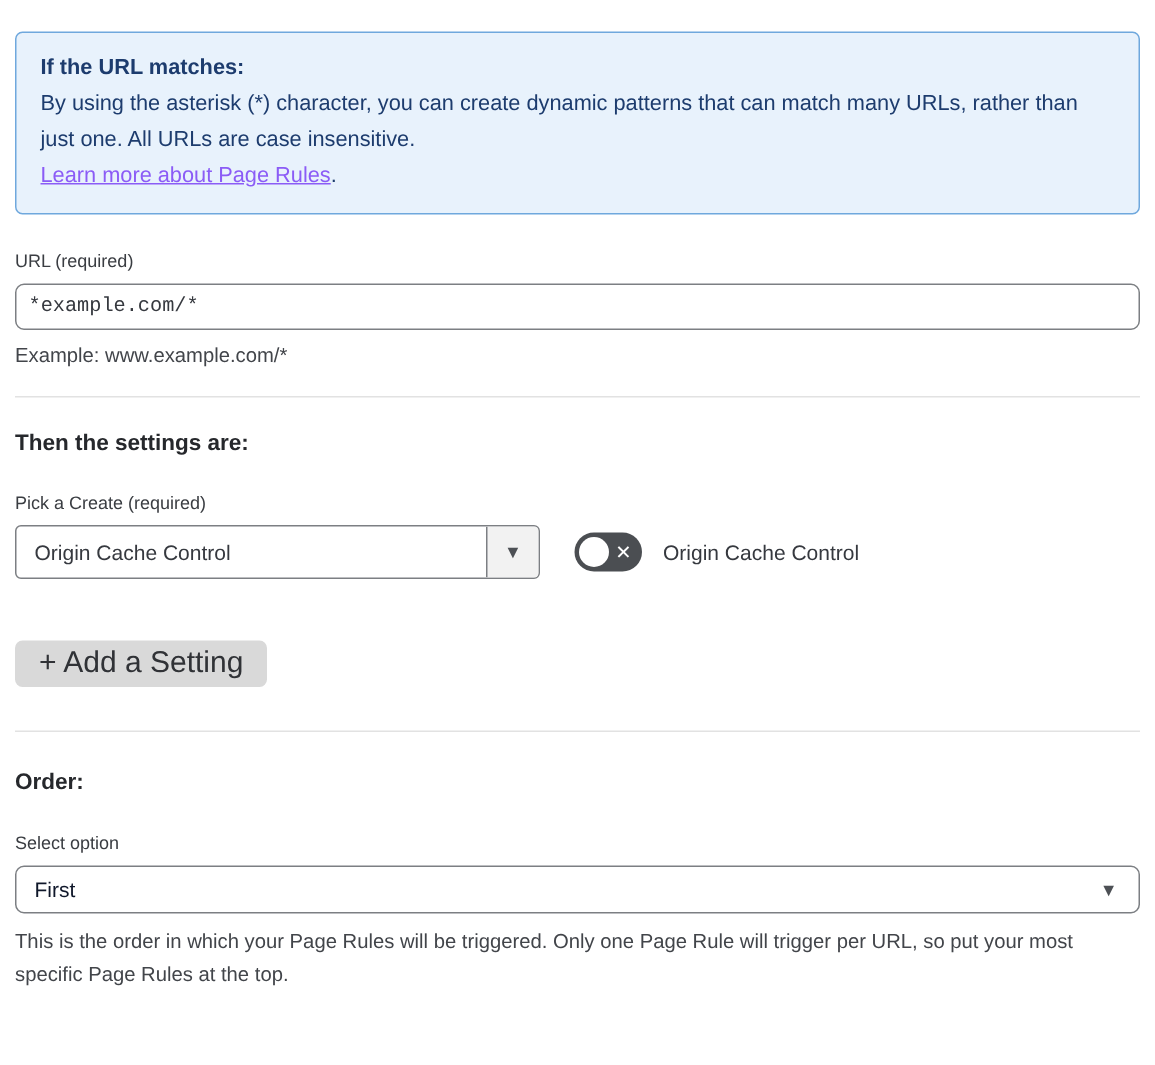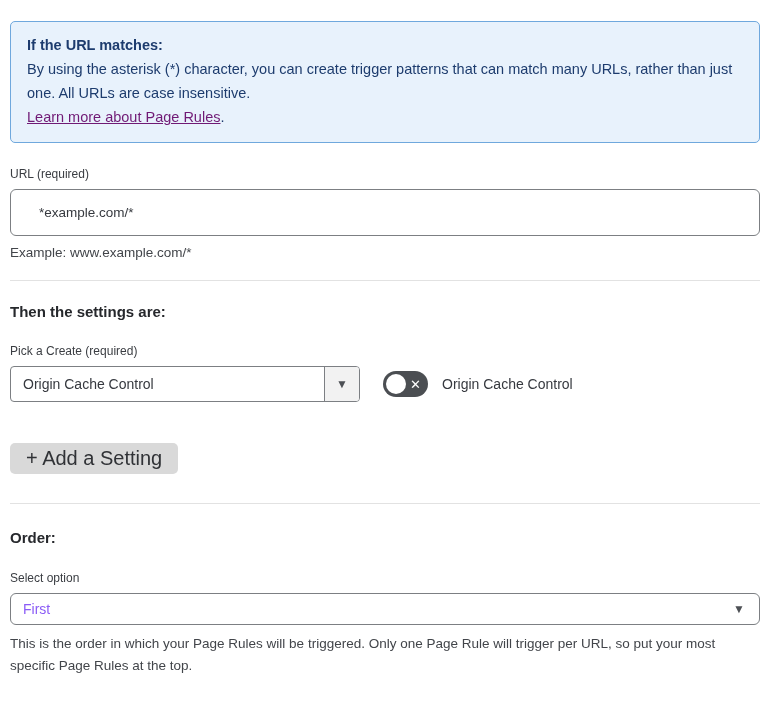--- a/index.html
+++ b/index.html
@@ -26,40 +26,40 @@
     background: #e8f2fc;
     border: 1px solid #6fa8dd;
     border-radius: 5px;
     padding: 11px 16px 13px 16px;
     color: #1d3c6e;
     font-size: 14.5px;
     line-height: 24px;
   }
   .info-heading { font-weight: bold; }
   .info-link {
-    color: #701a75;
+    color: #8b5cf6;
     text-decoration: underline;
     cursor: pointer;
   }
   .info-link-suffix { color: #1d3c6e; }
 
   .field-label {
     font-size: 12px;
     color: #3a3d42;
   }
   .url-label { margin-top: 24px; }
 
   .text-input {
     margin-top: 8px;
     width: 750px;
-    height: 47px;
+    height: 31px;
     border: 1px solid #7c7f83;
     border-radius: 6px;
-    padding: 0 28px;
-    font-family: Liberation Sans, sans-serif;
+    padding: 0 8px;
+    font-family: Liberation Mono, monospace;
     font-size: 13.5px;
     color: #36393f;
     background: #ffffff;
     display: block;
   }
   .helper-text {
     margin-top: 7px;
     font-size: 13.5px;
     color: #42454a;
     line-height: 20px;
@@ -174,21 +174,21 @@
     border-radius: 6px;
     background: #ffffff;
     display: flex;
     align-items: center;
     cursor: pointer;
   }
   .select-value {
     flex: 1;
     padding-left: 12px;
     font-size: 14px;
-    color: #8b5cf6;
+    color: #0f172a;
   }
   .select-caret {
     padding-right: 14px;
     color: #4d5055;
     font-size: 12px;
   }
 
   .order-helper {
     margin-top: 8px;
     max-width: 742px;
@@ -198,21 +198,21 @@
   }
 </style>
 </head>
 <body>
 
 <div class="page">
 
 
   <div class="info-box">
     <div class="info-heading">If the URL matches:</div>
-    <div class="info-body">By using the asterisk (*) character, you can create trigger patterns that can match many URLs, rather than just one. All URLs are case insensitive.</div>
+    <div class="info-body">By using the asterisk (*) character, you can create dynamic patterns that can match many URLs, rather than just one. All URLs are case insensitive.</div>
     <div>
       <a class="info-link">Learn more about Page Rules</a><span class="info-link-suffix">.</span>
     </div>
   </div>
 
   <div class="field-label url-label">URL (required)</div>
   <input class="text-input" type="text" value="*example.com/*" style="">
   <div class="helper-text">Example: www.example.com/*</div>
 
   <hr class="divider divider-1">

